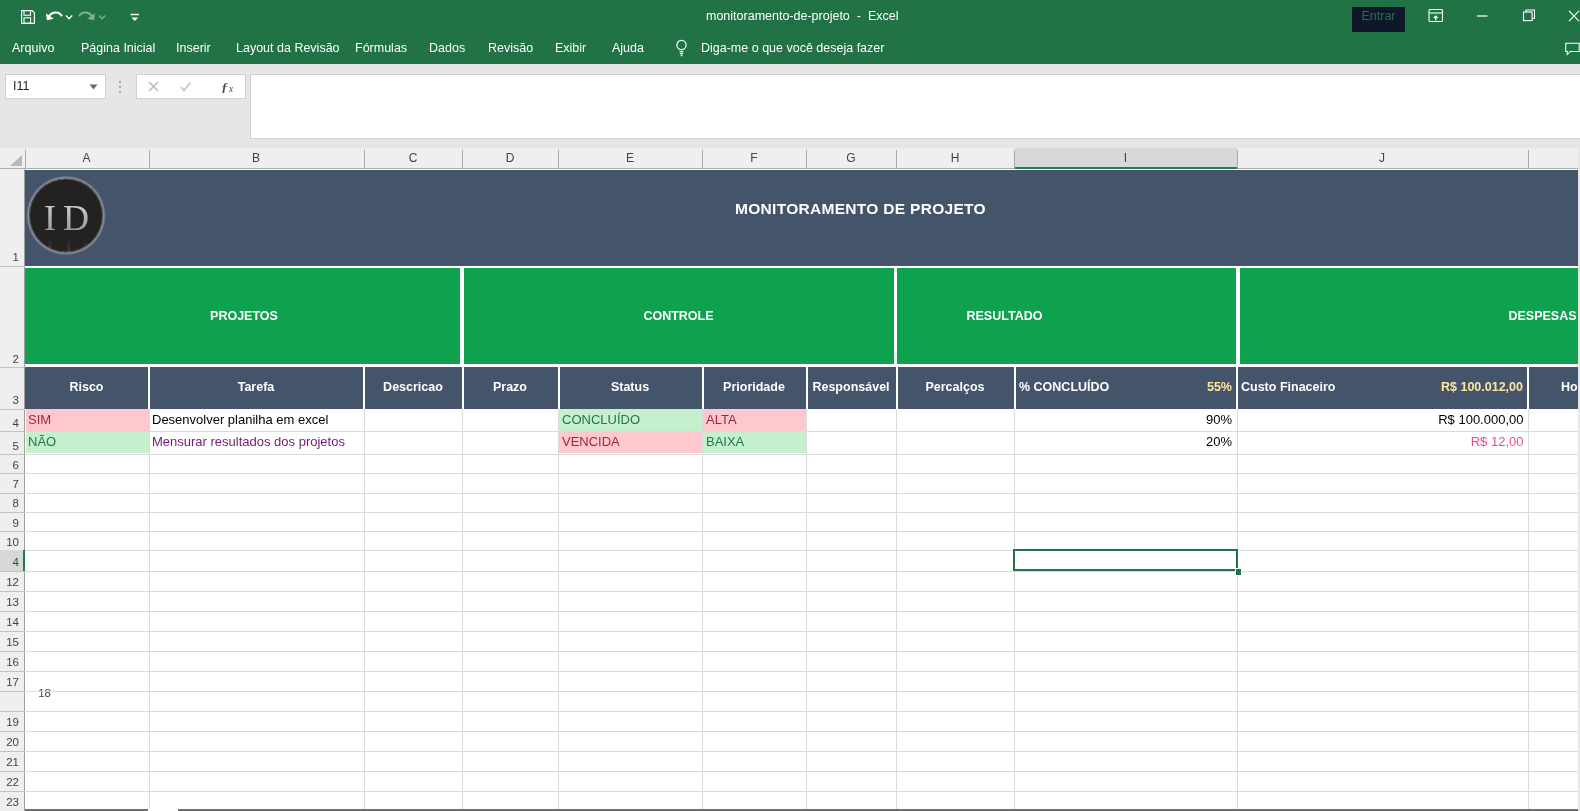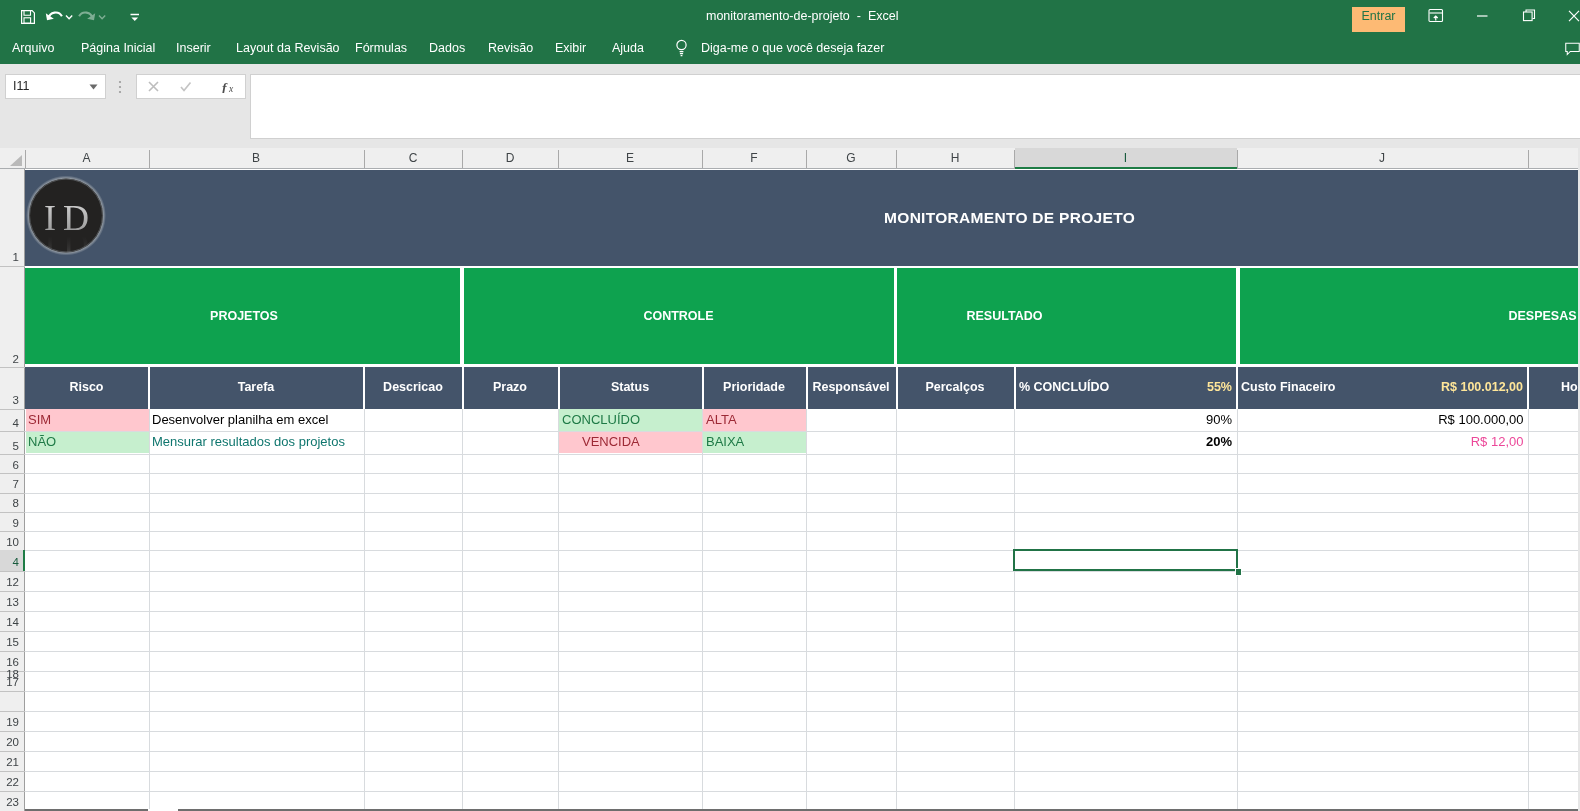--- a/index.html
+++ b/index.html
@@ -22,21 +22,21 @@
     <path d="M48 8.5 l3.1 3.2 3.1-3.2" stroke="#fff" fill="none" stroke-width="1.4"></path>
     <g opacity="0.42">
       <path d="M74.5 11.5 a7.2 7.2 0 0 0 -13.4 -2.2" stroke="#fff" fill="none" stroke-width="2.1"></path>
       <path d="M77.2 6.2 l-1.2 7 -6.8-1.4 z" fill="#fff"></path>
       <path d="M81 8.5 l3.1 3.2 3.1-3.2" stroke="#fff" fill="none" stroke-width="1.4"></path>
     </g>
     <path d="M112.5 7.5 h8.5" stroke="#fff" stroke-width="1.5"></path>
     <path d="M113.4 10.5 l3.35 3.6 3.35-3.6 z" fill="#fff"></path>
   </svg>
 <div class="ab" style="left:706px;top:0;width:190px;height:32px;line-height:33px;color:#fff;font-size:12.5px;text-align:center;white-space:nowrap;">monitoramento-de-projeto&nbsp; -&nbsp; Excel</div>
-<div class="ab" style="left:1352px;top:7px;width:53px;height:34px;background:#fdba74;color:#217346;font-size:12.5px;text-align:center;line-height:19px;">Entrar</div>
+<div class="ab" style="left:1352px;top:7px;width:53px;height:34px;background:#0f172a;color:#217346;font-size:12.5px;text-align:center;line-height:19px;">Entrar</div>
 <svg class="ab" style="left:1428px;top:8px;" width="152" height="16" viewBox="0 0 152 16">
     <g stroke="#fff" fill="none" stroke-width="1.1">
       <rect x="1" y="1.5" width="13.5" height="12" rx="1"></rect>
       <path d="M1.5 5 h12.5"></path>
       <path d="M7.75 12.5 v-4.2 M5.8 10 l1.95-2 1.95 2" stroke-width="1.2"></path>
     </g>
     <path d="M49 8 h10.5" stroke="#fff" stroke-width="1.2"></path>
     <g stroke="#fff" fill="none" stroke-width="1.1">
       <rect x="95.5" y="4" width="8.6" height="8.6"></rect>
       <path d="M98 4 v-2 h8.5 v8.5 h-2"></path>
@@ -137,21 +137,21 @@
 <div class="rn" style="left:0;top:596.1px;color:#3f4447;">13</div>
 <div class="ab" style="left:0;top:630.6px;width:25px;height:1px;background:#c2c2c2;"></div>
 <div class="rn" style="left:0;top:616.1px;color:#3f4447;">14</div>
 <div class="ab" style="left:0;top:650.6px;width:25px;height:1px;background:#c2c2c2;"></div>
 <div class="rn" style="left:0;top:636.1px;color:#3f4447;">15</div>
 <div class="ab" style="left:0;top:670.6px;width:25px;height:1px;background:#c2c2c2;"></div>
 <div class="rn" style="left:0;top:656.1px;color:#3f4447;">16</div>
 <div class="ab" style="left:0;top:690.6px;width:25px;height:1px;background:#c2c2c2;"></div>
 <div class="rn" style="left:0;top:676.1px;color:#3f4447;">17</div>
 <div class="ab" style="left:0;top:710.6px;width:25px;height:1px;background:#c2c2c2;"></div>
-<div class="rn" style="left:0;top:668px;color:#3f4447;">18</div>
+<div class="rn" style="left:0;top:687px;color:#3f4447;padding-left:32px;">18</div>
 <div class="ab" style="left:0;top:730.6px;width:25px;height:1px;background:#c2c2c2;"></div>
 <div class="rn" style="left:0;top:716.1px;color:#3f4447;">19</div>
 <div class="ab" style="left:0;top:750.6px;width:25px;height:1px;background:#c2c2c2;"></div>
 <div class="rn" style="left:0;top:736.1px;color:#3f4447;">20</div>
 <div class="ab" style="left:0;top:770.6px;width:25px;height:1px;background:#c2c2c2;"></div>
 <div class="rn" style="left:0;top:756.1px;color:#3f4447;">21</div>
 <div class="ab" style="left:0;top:790.6px;width:25px;height:1px;background:#c2c2c2;"></div>
 <div class="rn" style="left:0;top:776.1px;color:#3f4447;">22</div>
 <div class="ab" style="left:0;top:810.6px;width:25px;height:1px;background:#c2c2c2;"></div>
 <div class="rn" style="left:0;top:796.1px;color:#3f4447;">23</div>
@@ -209,21 +209,21 @@
     <circle cx="40" cy="39.5" r="36.4" fill="none" stroke="#7d8288" stroke-width="0.9" opacity="0.55"></circle>
     <g clip-path="url(#cc)">
       <text x="18" y="54" font-family="Liberation Serif,serif" font-size="36" fill="url(#lg)">I</text>
       <text x="37" y="54" font-family="Liberation Serif,serif" font-size="36" fill="url(#lg)">D</text>
       <g transform="translate(0,110.5) scale(1,-1)">
         <text x="18" y="54" font-family="Liberation Serif,serif" font-size="36" fill="url(#rg)">I</text>
         <text x="37" y="54" font-family="Liberation Serif,serif" font-size="36" fill="url(#rg)">D</text>
       </g>
     </g>
   </svg>
-<div class="ab" style="left:735px;top:209px;width:400px;text-align:right;color:#fff;font-weight:bold;font-size:15.5px;letter-spacing:0.3px;">MONITORAMENTO DE PROJETO</div>
+<div class="ab" style="left:735px;top:200px;width:400px;text-align:left;color:#fff;font-weight:bold;font-size:15.5px;letter-spacing:0.3px;">MONITORAMENTO DE PROJETO</div>
 <div class="ab" style="left:25px;top:268px;width:434.5px;height:95.5px;background:#0ea24f;"></div>
 <div class="g2" style="left:144px;top:309px;width:200px;text-align:center;">PROJETOS</div>
 <div class="ab" style="left:463.5px;top:268px;width:430.0px;height:95.5px;background:#0ea24f;"></div>
 <div class="g2" style="left:578.5px;top:309px;width:200px;text-align:center;">CONTROLE</div>
 <div class="ab" style="left:896.5px;top:268px;width:339.5px;height:95.5px;background:#0ea24f;"></div>
 <div class="g2" style="left:966.5px;top:309px;width:200px;text-align:left;">RESULTADO</div>
 <div class="ab" style="left:1240px;top:268px;width:337.5px;height:95.5px;background:#0ea24f;"></div>
 <div class="g2" style="left:1442.5px;top:309px;width:200px;text-align:center;">DESPESAS</div>
 <div class="ab" style="left:25px;top:367px;width:1552.5px;height:41.5px;background:#44546a;"></div>
 <div class="ab" style="left:148.0px;top:367px;width:2px;height:41.5px;background:#fff;"></div>
@@ -253,23 +253,23 @@
 <div class="ct" style="left:28px;top:408.5px;height:22.69999999999999px;line-height:22.69999999999999px;color:#9d2935;">SIM</div>
 <div class="ct" style="left:152px;top:408.5px;height:22.69999999999999px;line-height:22.69999999999999px;color:#000;">Desenvolver planilha em excel</div>
 <div class="ab" style="left:558.5px;top:409.0px;width:143.5px;height:21.69999999999999px;background:#c6efce;"></div>
 <div class="ct" style="left:562px;top:408.5px;height:22.69999999999999px;line-height:22.69999999999999px;color:#1e7a46;">CONCLUÍDO</div>
 <div class="ab" style="left:702.5px;top:409.0px;width:103.5px;height:21.69999999999999px;background:#ffc7ce;"></div>
 <div class="ct" style="left:706px;top:408.5px;height:22.69999999999999px;line-height:22.69999999999999px;color:#9d2935;">ALTA</div>
 <div class="ct" style="left:1100px;top:408.5px;width:132px;height:22.69999999999999px;line-height:22.69999999999999px;color:#000;text-align:right;">90%</div>
 <div class="ct" style="left:1350px;top:408.5px;width:173.5px;height:22.69999999999999px;line-height:22.69999999999999px;color:#000;text-align:right;">R$ 100.000,00</div>
 <div class="ab" style="left:25.5px;top:431.7px;width:123.0px;height:21.80000000000001px;background:#c6efce;"></div>
 <div class="ct" style="left:28px;top:431.2px;height:22.80000000000001px;line-height:22.80000000000001px;color:#1e7a46;">NÃO</div>
-<div class="ct" style="left:152px;top:431.2px;height:22.80000000000001px;line-height:22.80000000000001px;color:#0f766e;">Mensurar resultados dos projetos</div>
+<div class="ct" style="left:152px;top:431.2px;height:22.80000000000001px;line-height:22.80000000000001px;color:#701a75;">Mensurar resultados dos projetos</div>
 <div class="ab" style="left:558.5px;top:431.7px;width:143.5px;height:21.80000000000001px;background:#ffc7ce;"></div>
-<div class="ct" style="left:562px;top:431.2px;height:22.80000000000001px;line-height:22.80000000000001px;color:#9d2935;margin-left:20px;">VENCIDA</div>
+<div class="ct" style="left:562px;top:431.2px;height:22.80000000000001px;line-height:22.80000000000001px;color:#9d2935;">VENCIDA</div>
 <div class="ab" style="left:702.5px;top:431.7px;width:103.5px;height:21.80000000000001px;background:#c6efce;"></div>
 <div class="ct" style="left:706px;top:431.2px;height:22.80000000000001px;line-height:22.80000000000001px;color:#1e7a46;">BAIXA</div>
-<div class="ct" style="left:1100px;top:431.2px;width:132px;height:22.80000000000001px;line-height:22.80000000000001px;color:#000;text-align:right;font-weight:bold;">20%</div>
+<div class="ct" style="left:1100px;top:431.2px;width:132px;height:22.80000000000001px;line-height:22.80000000000001px;color:#000;text-align:right;">20%</div>
 <div class="ct" style="left:1350px;top:431.2px;width:173.5px;height:22.80000000000001px;line-height:22.80000000000001px;color:#ec4899;text-align:right;">R$ 12,00</div>
 <div class="ab" style="left:1013px;top:548.8px;width:224.5px;height:22.3px;border:2.2px solid #217346;box-sizing:border-box;background:#fff;"></div>
 <div class="ab" style="left:1234.5px;top:568px;width:5.5px;height:5.5px;background:#217346;border:1px solid #fff;box-sizing:content-box;"></div>
 <div class="ab" style="left:25px;top:808.5px;width:123px;height:2.5px;background:#6e6e6e;"></div>
 <div class="ab" style="left:178px;top:808.5px;width:1399.5px;height:2.5px;background:#6e6e6e;"></div>
 <div class="ab" style="left:1577.5px;top:148px;width:2.5px;height:663px;background:#e6e6e6;"></div>
 </body></html>

